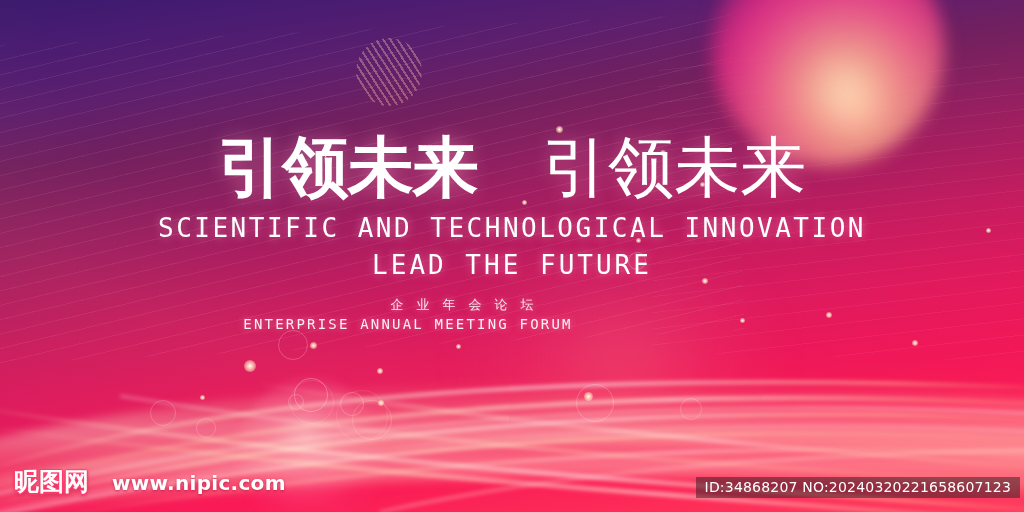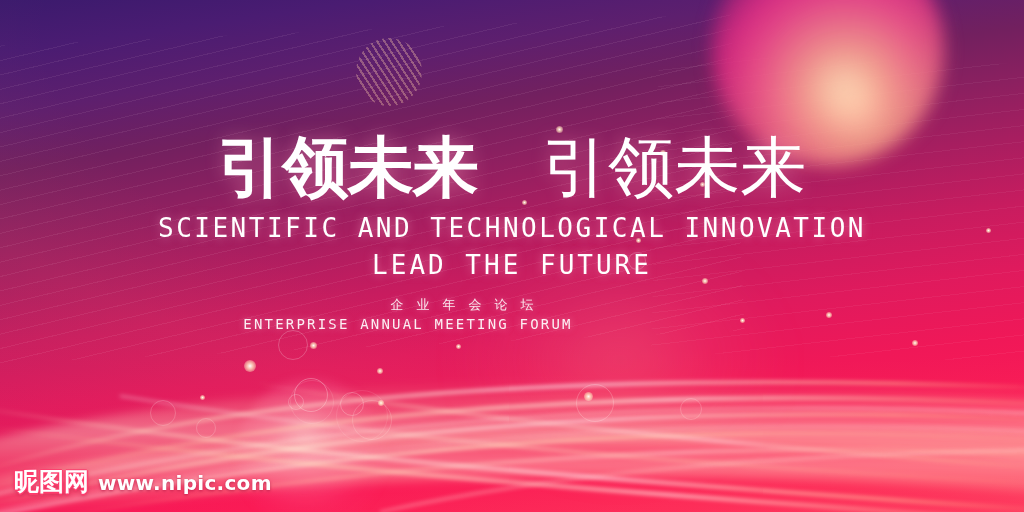--- a/index.html
+++ b/index.html
@@ -176,21 +176,21 @@
     color:rgba(255,255,255,0.92);
     letter-spacing:2.2px;
     font-family:"DejaVu Sans Mono","Liberation Mono",monospace;
     text-shadow:0 0 7px rgba(255,170,200,0.6);
     white-space:nowrap;
   }
 
   
   #watermark{
     position:absolute;left:14px;bottom:14px;
-    display:flex;align-items:baseline;gap:9px;
+    display:flex;align-items:baseline;gap:23px;
   }
   #watermark-cn{
     font-size:25px;font-weight:bold;color:#ffffff;
     font-family:"DejaVu Sans","Liberation Sans",sans-serif;
     letter-spacing:0px;
     text-shadow:
       -1.5px 0 0 rgba(255,60,110,.9), 1.5px 0 0 rgba(255,60,110,.9),
       0 -1.5px 0 rgba(255,60,110,.9), 0 1.5px 0 rgba(255,60,110,.9),
       0 2px 4px rgba(140,0,40,.5);
   }
@@ -326,14 +326,15 @@
     <div id="forum-cn">企业年会论坛</div>
     <div id="forum-en">ENTERPRISE ANNUAL MEETING FORUM</div>
 
   </div>
 
   <div id="watermark">
     <span id="watermark-cn">昵图网</span>
     <span id="watermark-url">www.nipic.com</span>
   </div>
 
+  <div id="id-badge">ID:34868207 NO:20240320221658607123</div>
 
 </div>
 
 </body></html>

